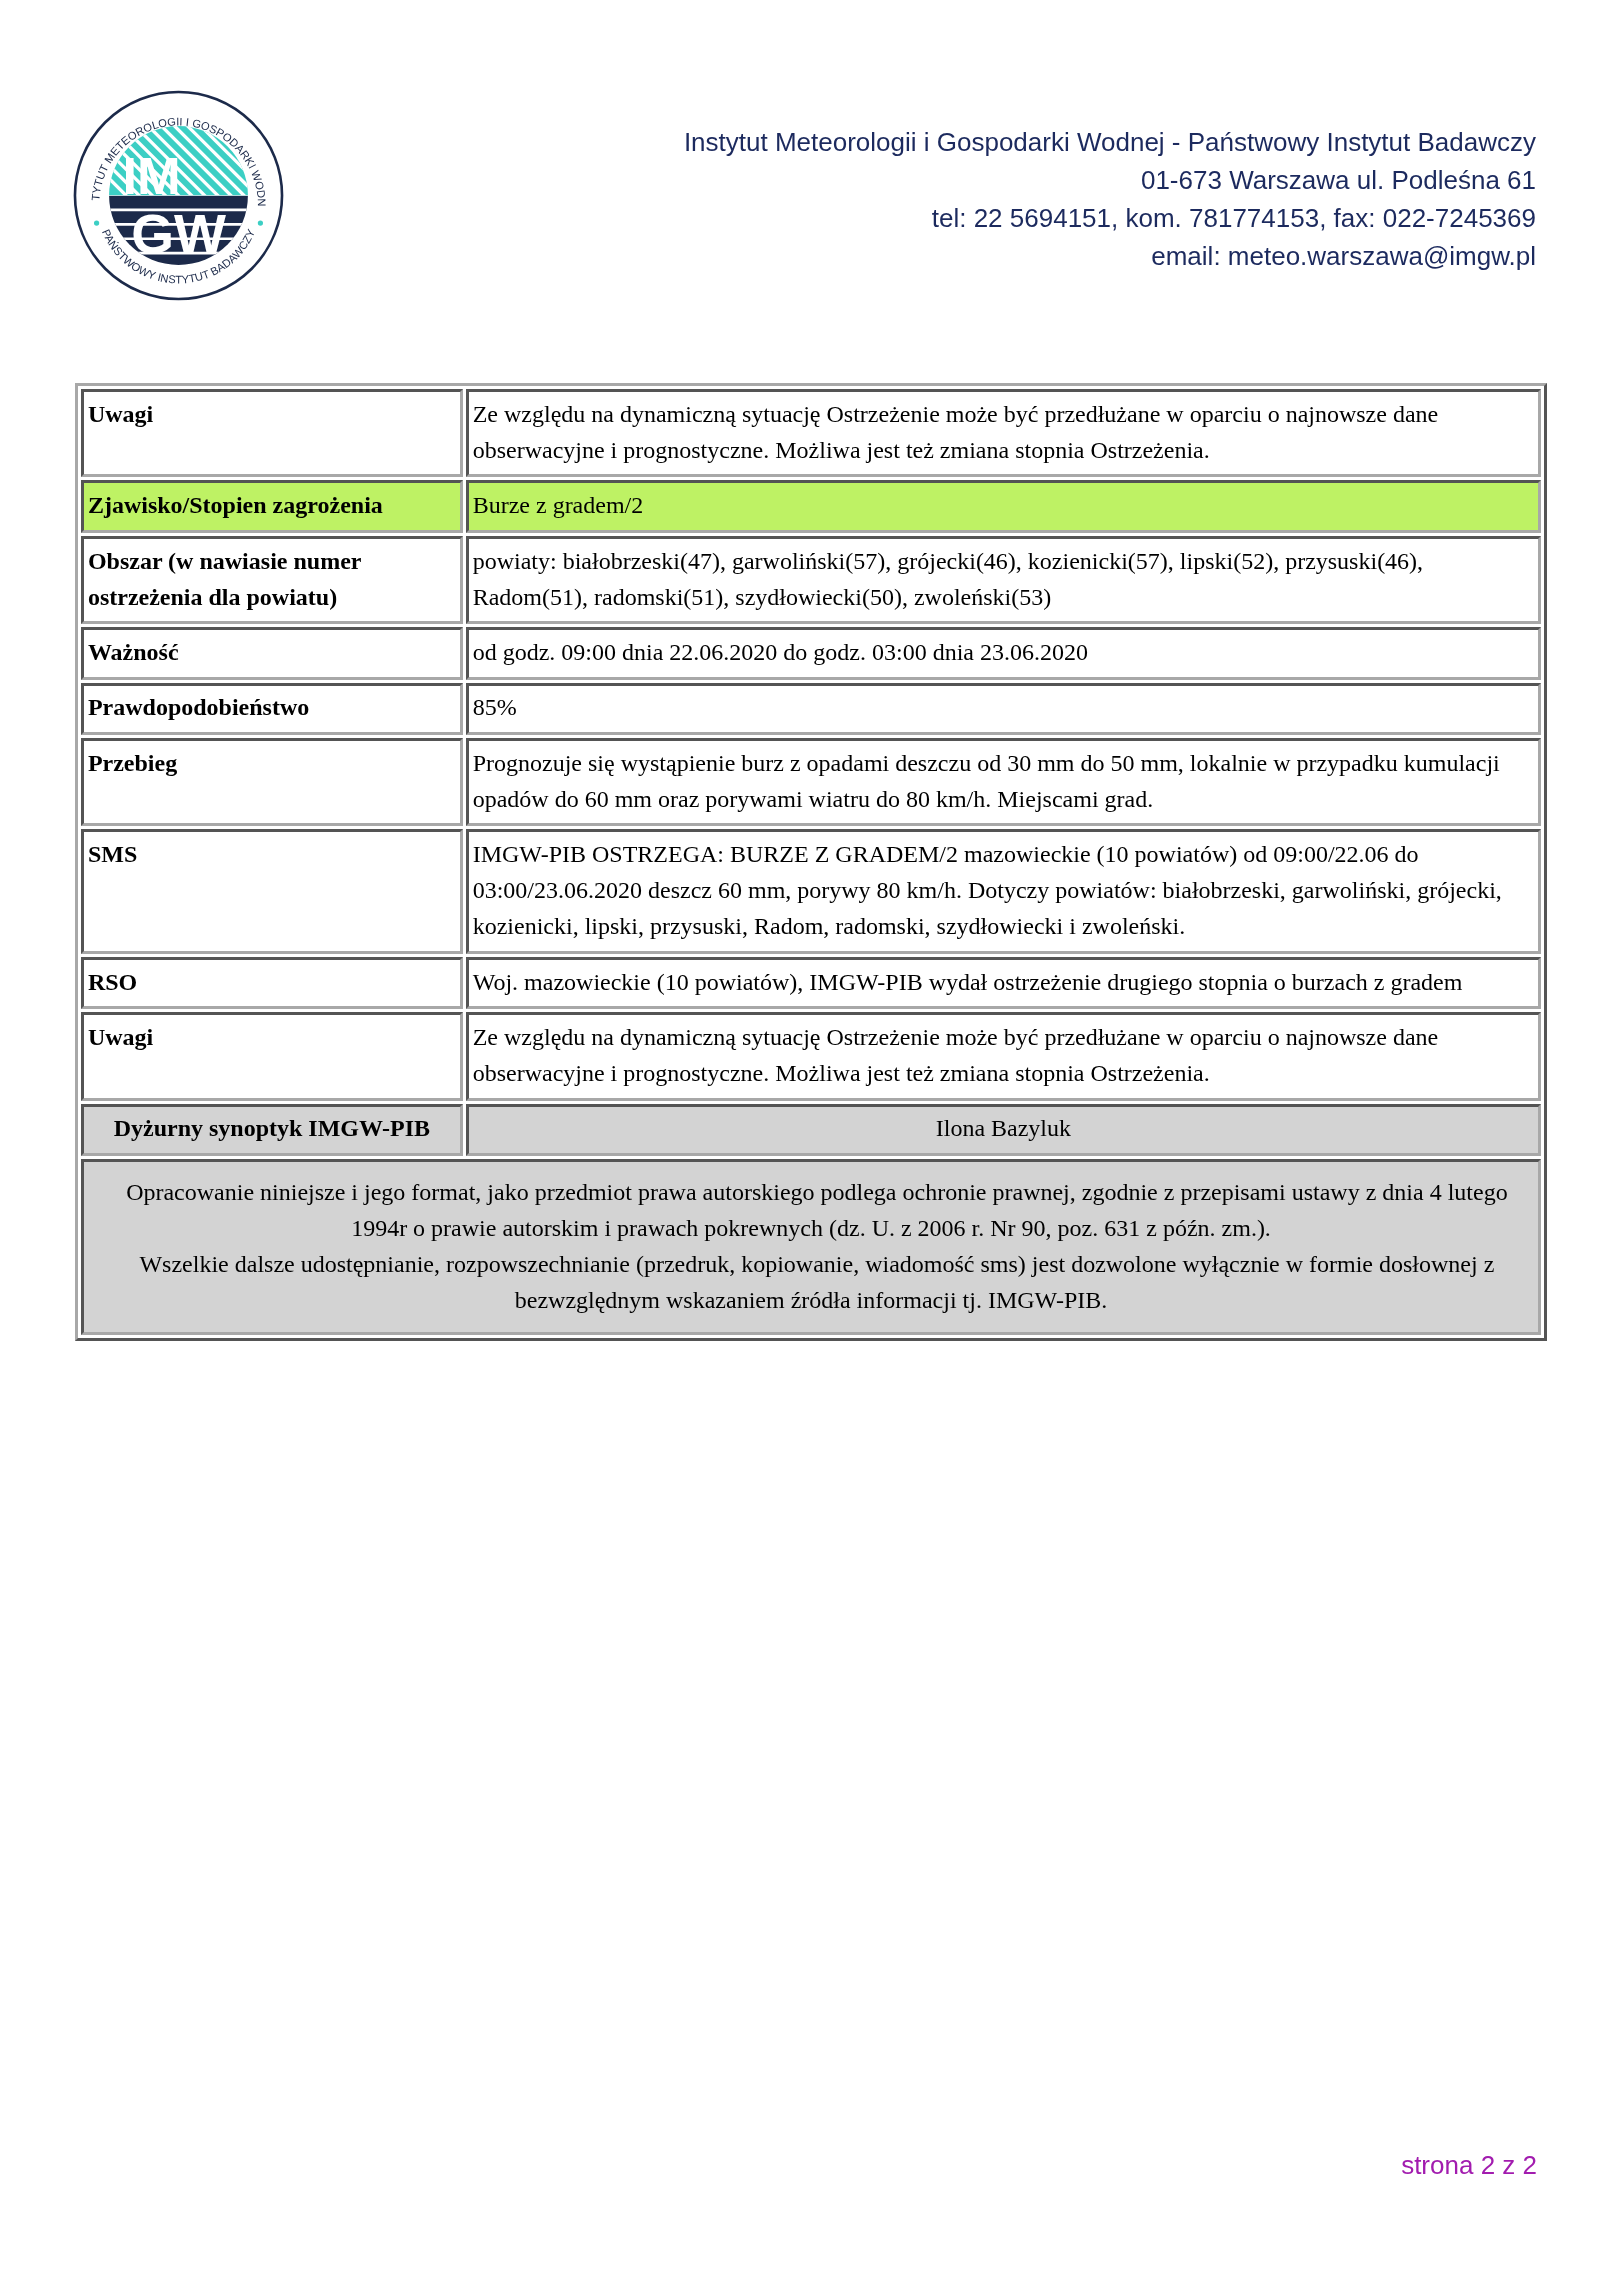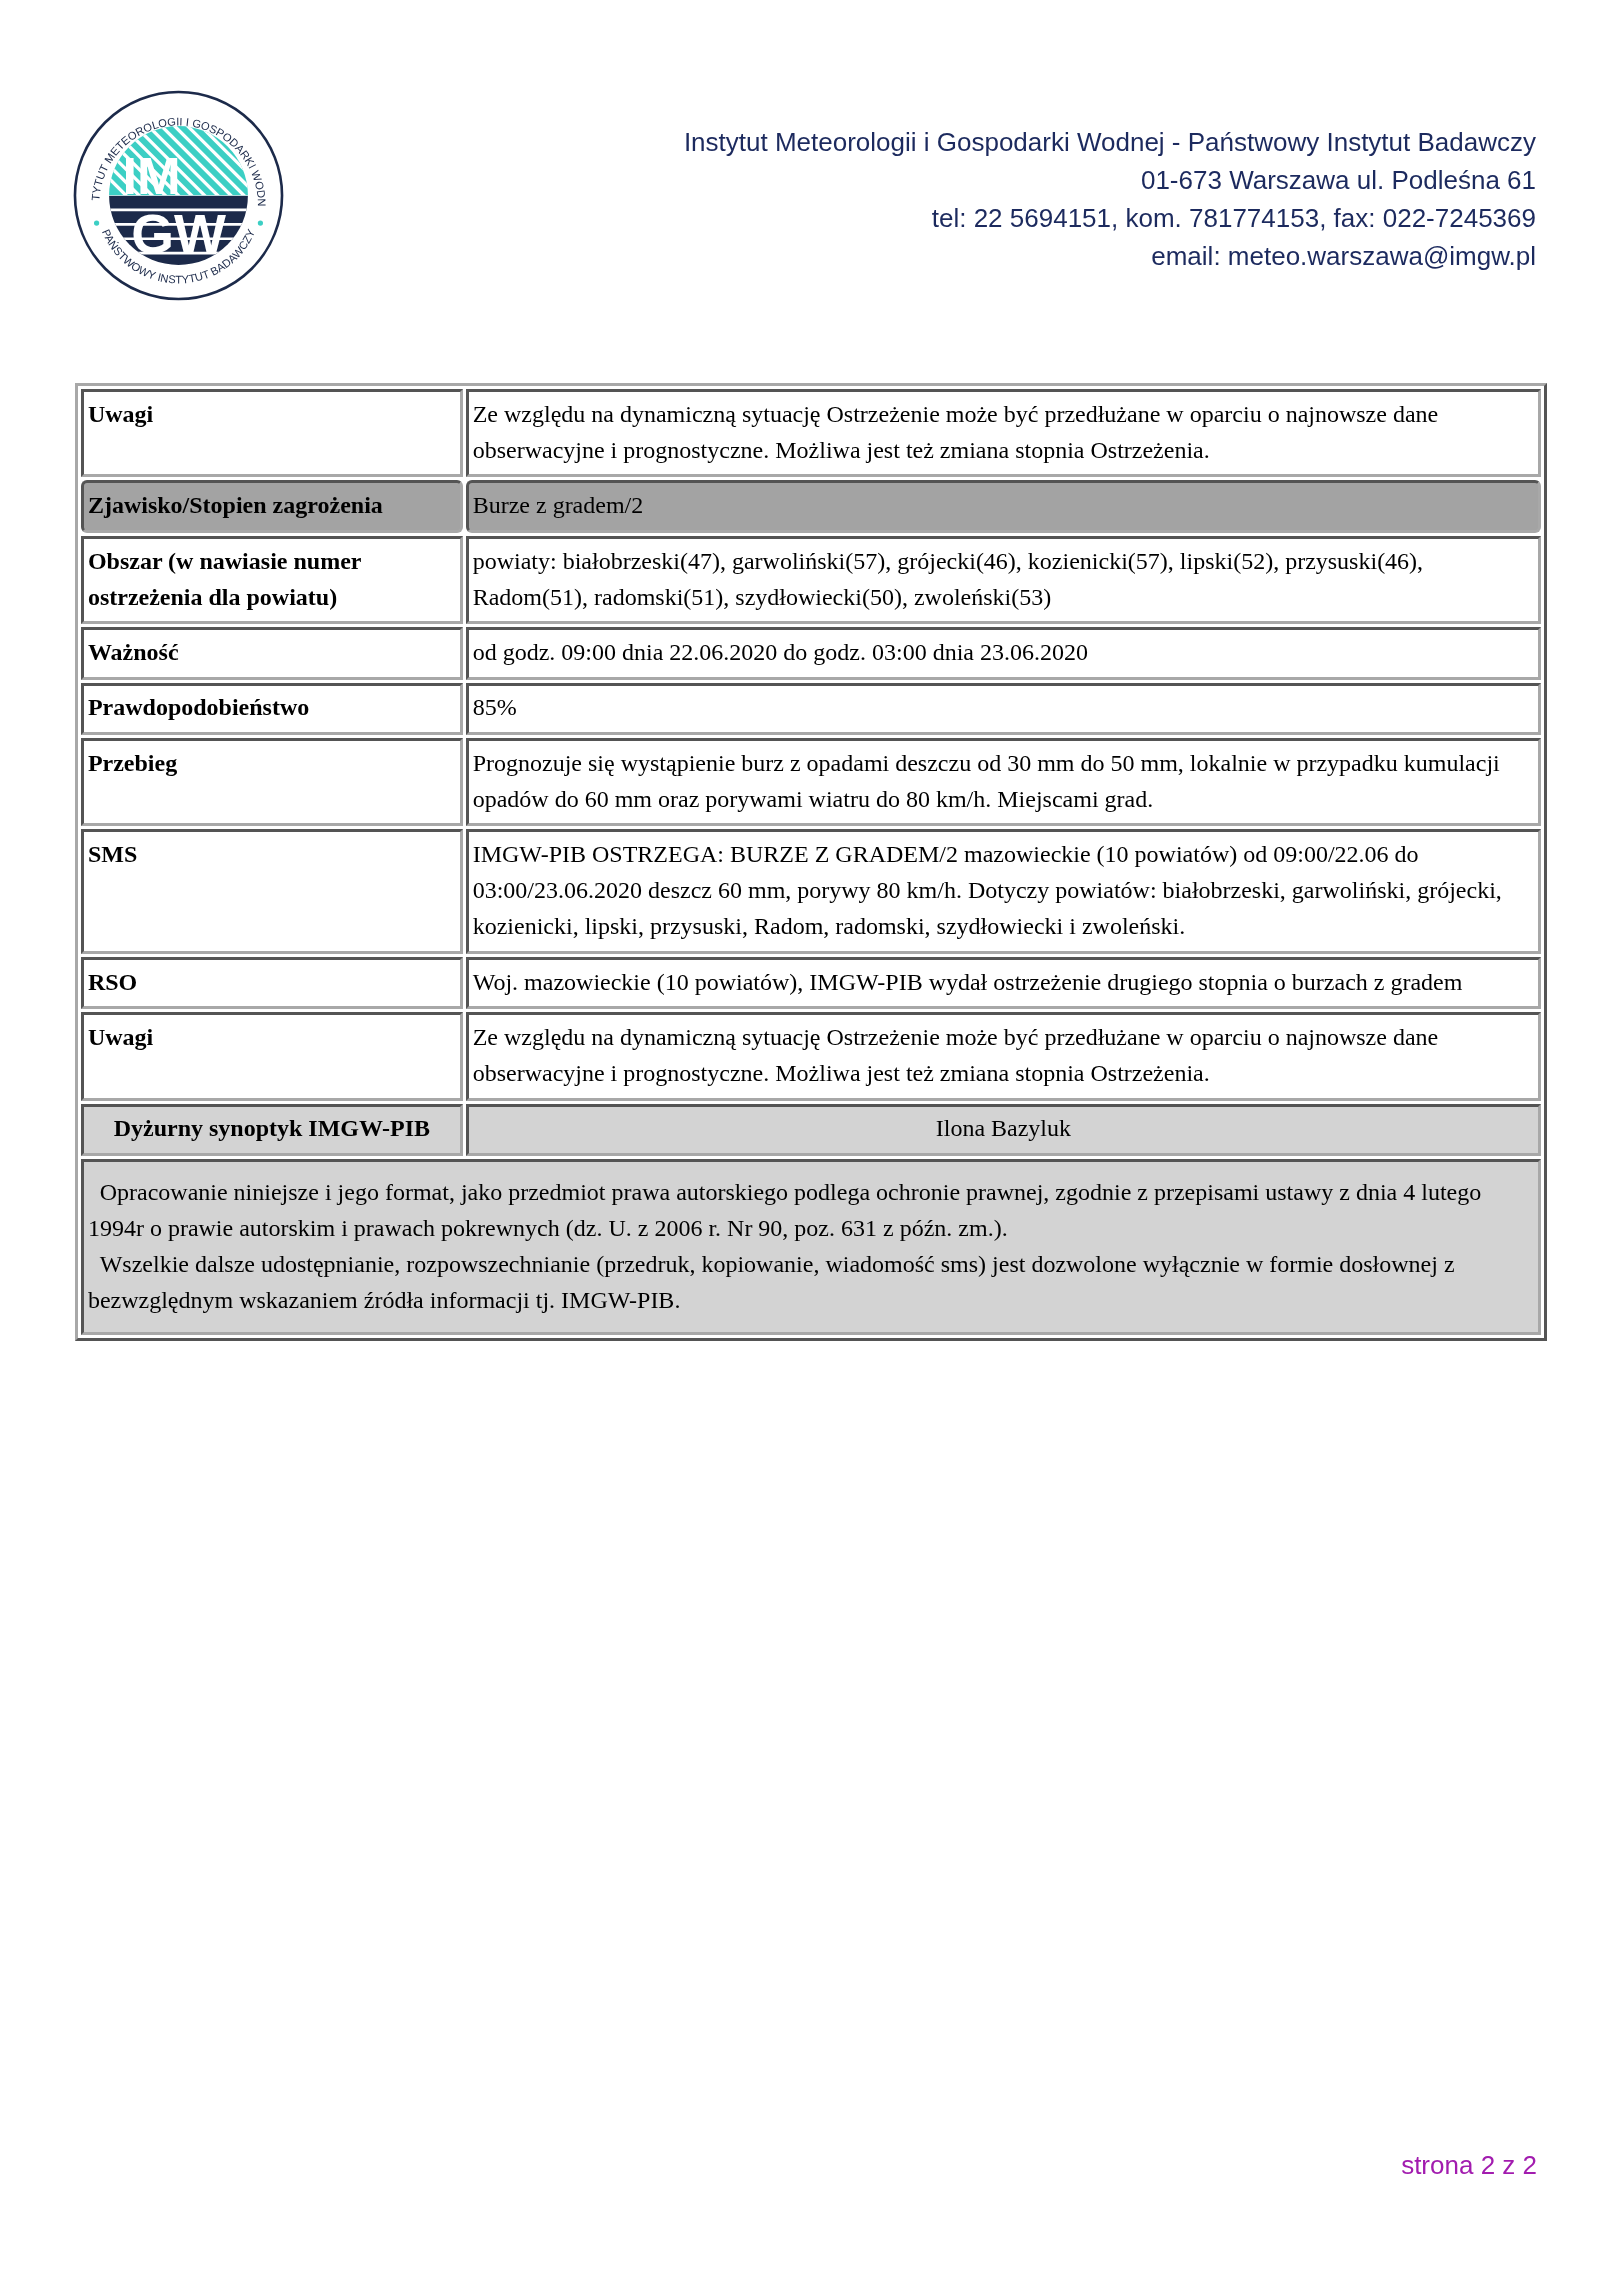--- a/index.html
+++ b/index.html
@@ -10,23 +10,23 @@
   .header { position: absolute; right: 86px; top: 84px; text-align: right; color: #1c2a5e;
             font-family: "Liberation Sans", sans-serif; font-size: 26px; line-height: 38px; margin-top: 39px; }
   .header .line-bold { font-weight: bold; }
 
   .warn-table { position: absolute; left: 75px; top: 383px; width: 1472px;
                 border-collapse: separate; border-spacing: 3.9px;
                 border: 3.9px outset #a8a8a8; background: #ffffff;
                 font-family: Liberation Serif, serif; font-size: 24px; line-height: 36px; color: #000; }
   .warn-table td { border: 3.3px inset #a8a8a8; vertical-align: top; padding: 3.9px 3.9px 6.5px 3.9px; }
   .warn-table td.label { width: 368px; font-weight: bold; }
-  .warn-table tr.row-phenomenon td { background: #a3a3a3; border-radius: 6px; }
+  .warn-table tr.row-phenomenon td { background: #bef264; }
   .warn-table tr.row-duty td { background: #d3d3d3; text-align: center; }
-  .warn-table tr.row-footer td { background: #d3d3d3; padding: 11.8px 3.9px 14.4px 3.9px; }
+  .warn-table tr.row-footer td { background: #d3d3d3; padding: 11.8px 3.9px 14.4px 3.9px; text-align: center; }
   .footer-para { display: block; }
   .footer-para .indent { display: inline-block; width: 11.8px; }
 
   .page-number { position: absolute; right: 85px; top: 2150px;
                  font-family: "Liberation Sans", sans-serif; font-size: 26px; color: #a21caf; }
 </style>
 </head>
 <body>
 
 <svg class="logo" viewBox="0 0 322 322">

